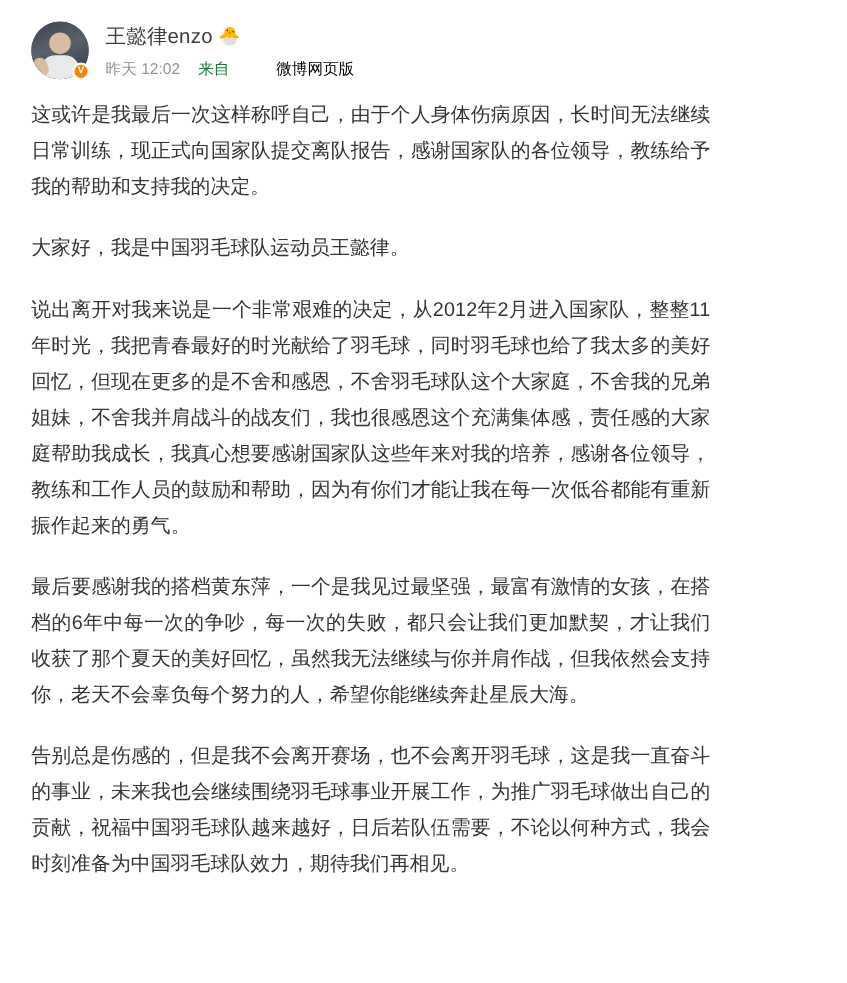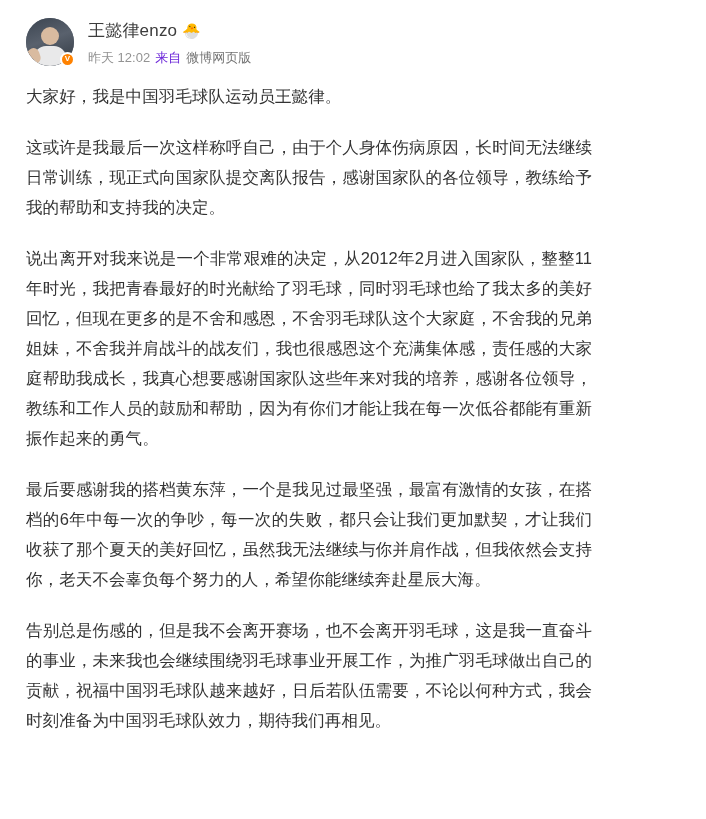--- a/index.html
+++ b/index.html
@@ -118,27 +118,28 @@
     font-size: 15px;
     line-height: 18px;
   }
   .meta-row {
     margin-top: 7px;
     font-size: 13px;
     color: #939393;
     line-height: 18px;
     display: flex;
     align-items: center;
-    gap: 5px;
+    gap: 15px;
   }
   .meta-source {
-    color: #6d28d9;
+    color: #15803d;
   }
   .meta-source-link {
-    color: #737373;
+    color: #000000;
+    margin-left: 24px;
   }
   .post-body {
     margin-top: 14px;
     padding-left: 2px;
     font-size: 16.5px;
     line-height: 30px;
     color: #333333;
     letter-spacing: 0.1px;
     text-align: justify;
     text-justify: inter-ideograph;
@@ -173,20 +174,20 @@
       </div>
       <div class="meta-row">
         <span>昨天 12:02</span>
         <span class="meta-source">来自</span>
         <span class="meta-source-link">微博网页版</span>
       </div>
     </div>
   </div>
 
   <div class="post-body">
+    <p class="para">这或许是我最后一次这样称呼自己，由于个人身体伤病原因，长时间无法继续日常训练，现正式向国家队提交离队报告，感谢国家队的各位领导，教练给予我的帮助和支持我的决定。</p>
     <p class="para">大家好，我是中国羽毛球队运动员王懿律。</p>
-    <p class="para">这或许是我最后一次这样称呼自己，由于个人身体伤病原因，长时间无法继续日常训练，现正式向国家队提交离队报告，感谢国家队的各位领导，教练给予我的帮助和支持我的决定。</p>
     <p class="para">说出离开对我来说是一个非常艰难的决定，从2012年2月进入国家队，整整11年时光，我把青春最好的时光献给了羽毛球，同时羽毛球也给了我太多的美好回忆，但现在更多的是不舍和感恩，不舍羽毛球队这个大家庭，不舍我的兄弟姐妹，不舍我并肩战斗的战友们，我也很感恩这个充满集体感，责任感的大家庭帮助我成长，我真心想要感谢国家队这些年来对我的培养，感谢各位领导，教练和工作人员的鼓励和帮助，因为有你们才能让我在每一次低谷都能有重新振作起来的勇气。</p>
     <p class="para">最后要感谢我的搭档黄东萍，一个是我见过最坚强，最富有激情的女孩，在搭档的6年中每一次的争吵，每一次的失败，都只会让我们更加默契，才让我们收获了那个夏天的美好回忆，虽然我无法继续与你并肩作战，但我依然会支持你，老天不会辜负每个努力的人，希望你能继续奔赴星辰大海。</p>
     <p class="para"><span>告别总是伤感的，但是我不会离开赛场，也不会离开羽毛球，这是我一直奋斗的事业，未来我也会继续围绕羽毛球事业开展工作，为推广羽毛球做出自己的贡献，祝福中国羽毛球队越来越好，日后若队伍需要，不论以何种方式，我会时刻准备为中国羽毛球队效力，期待我们再相见。</span></p>
   </div>
 
 </div>
 
 </body></html>

